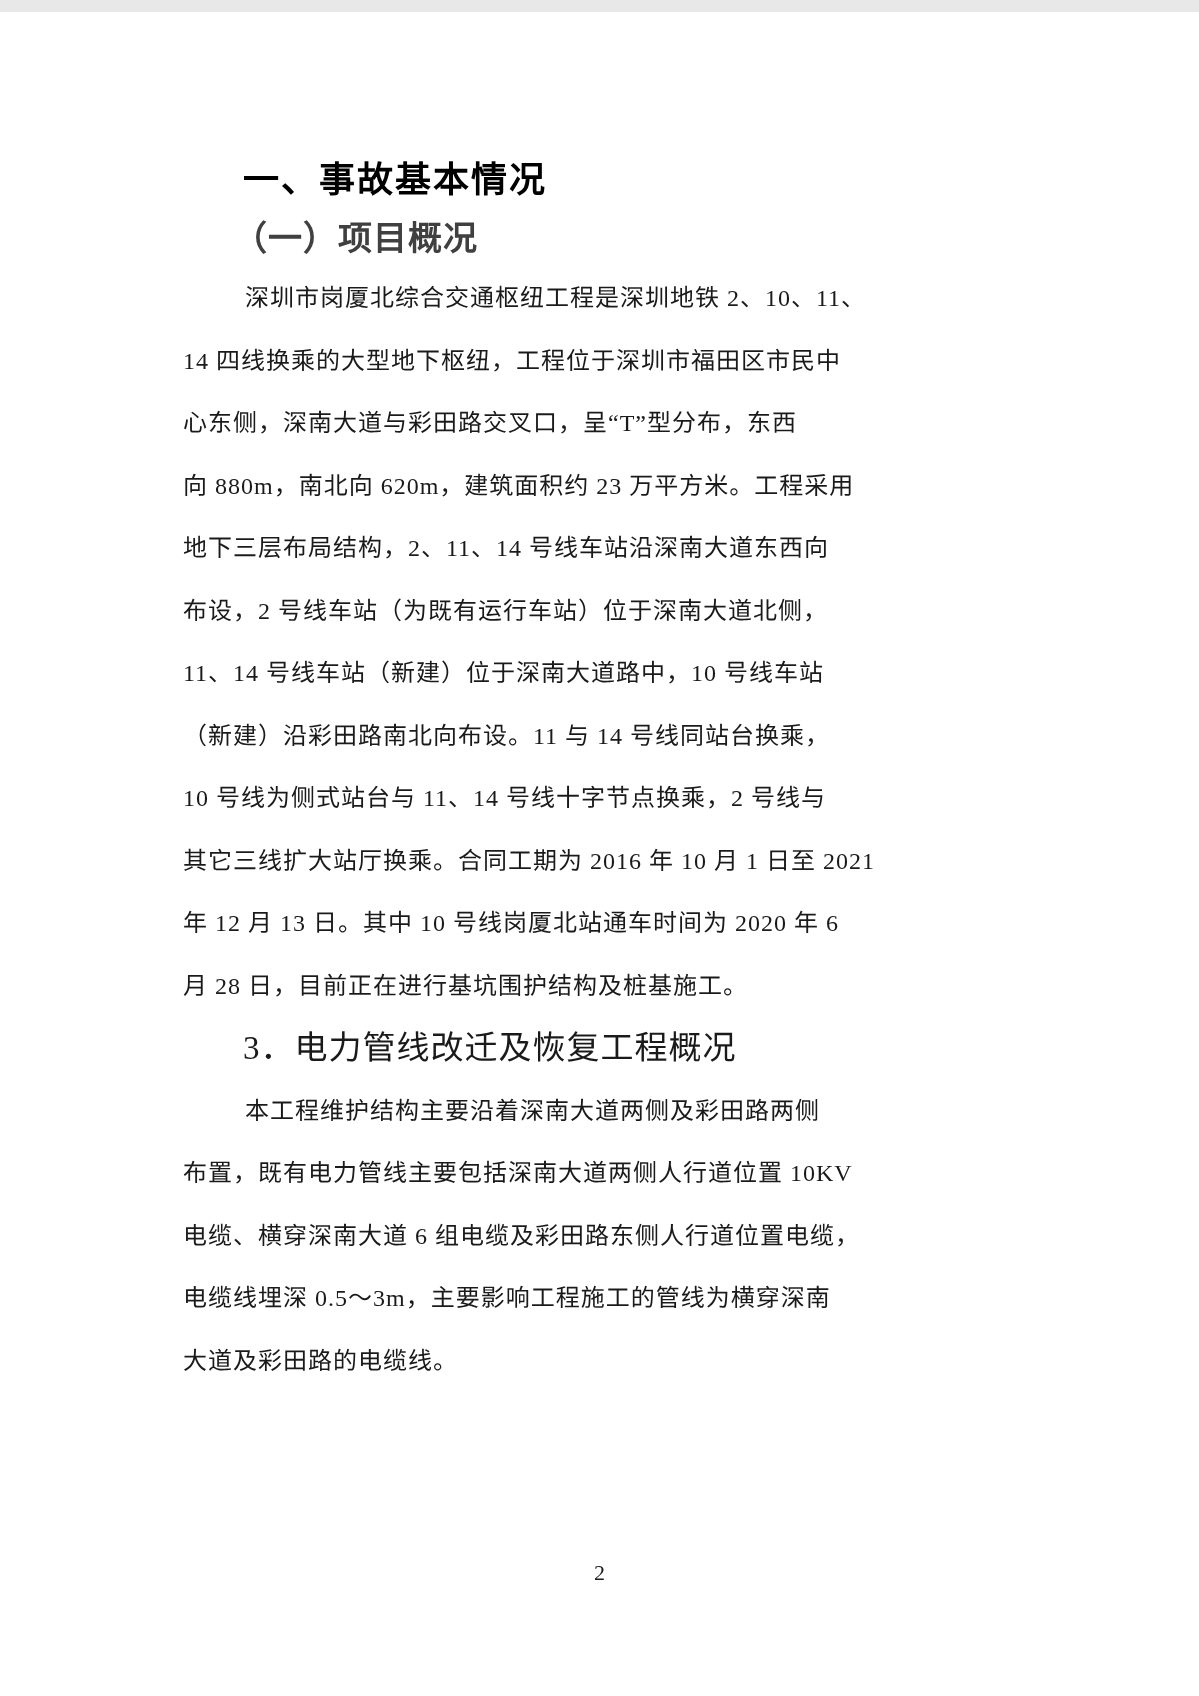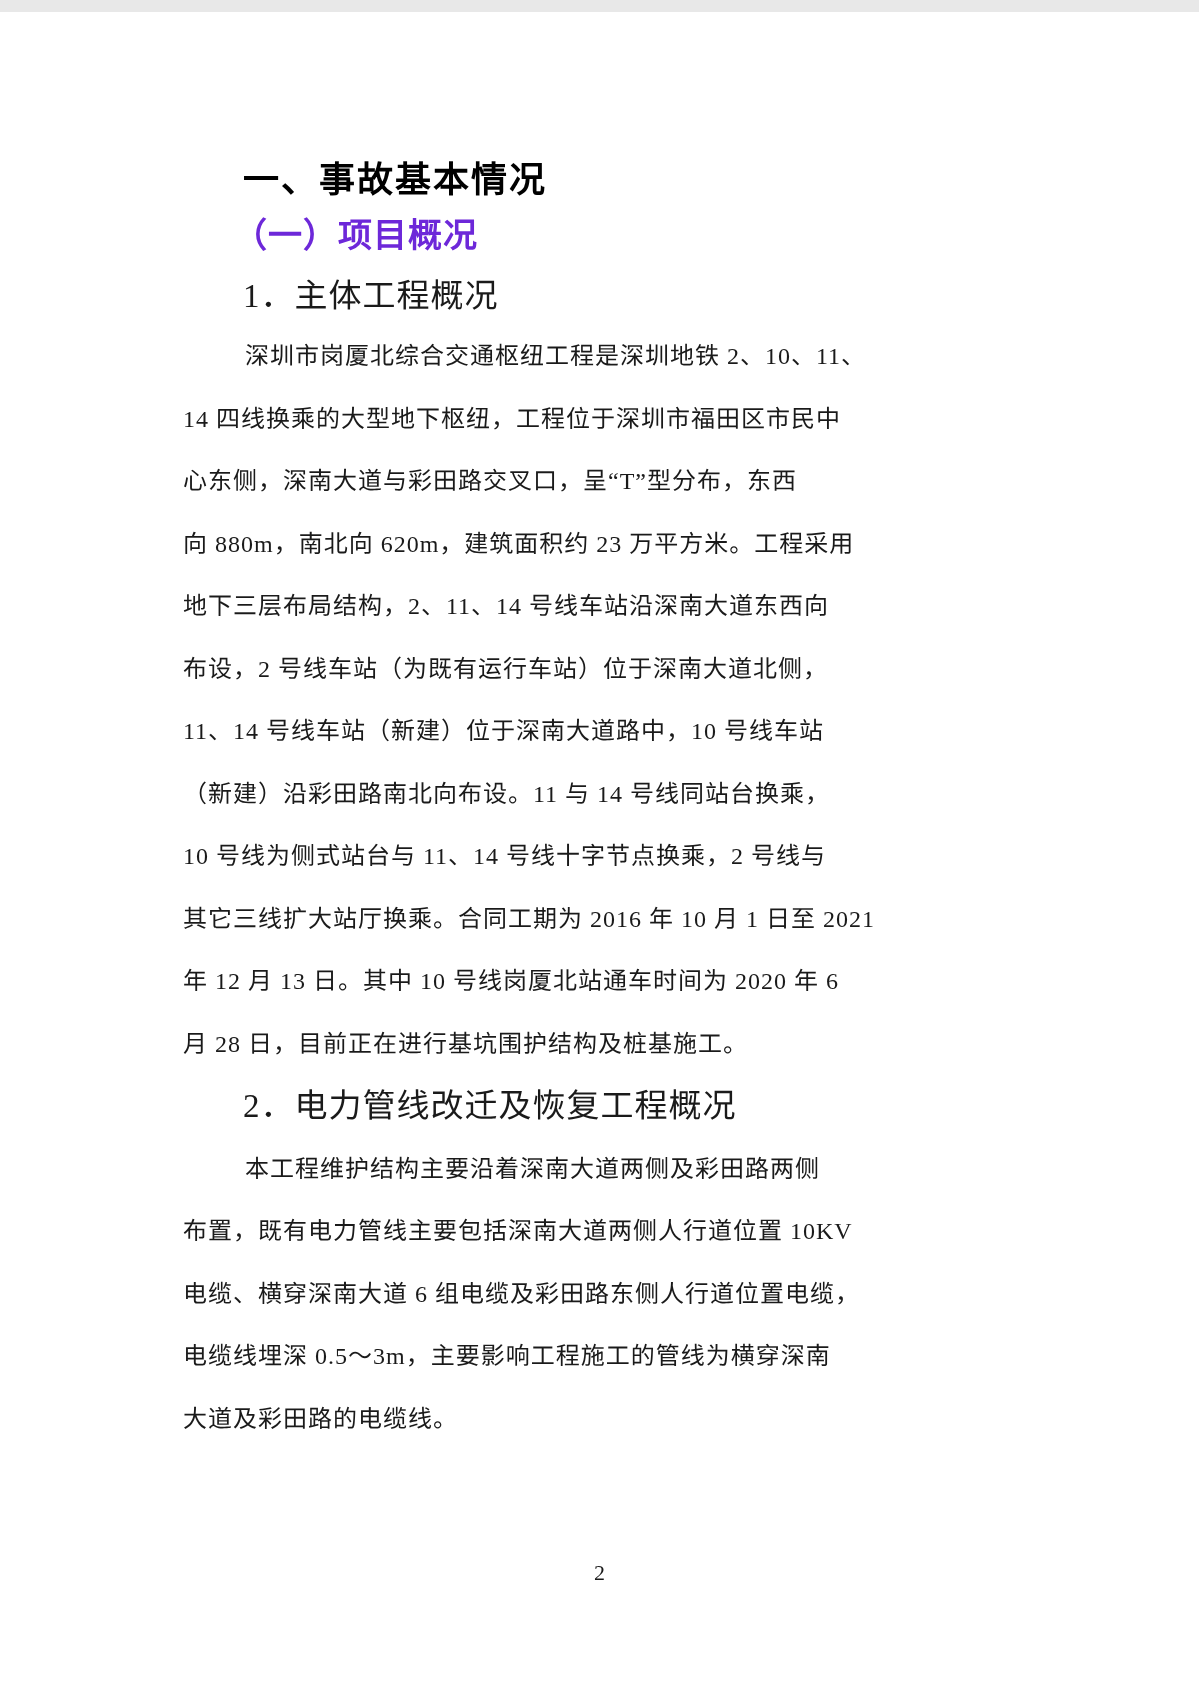--- a/index.html
+++ b/index.html
@@ -25,27 +25,27 @@
     font-family: "Liberation Sans", sans-serif;
     font-weight: 700;
     font-size: 36px;
     line-height: 58px;
     text-indent: 60px;
     letter-spacing: 2px;
     color: #000000;
   }
   .h-subsection {
     margin: 0;
-    font-family: Liberation Mono, monospace;
+    font-family: Liberation Sans, sans-serif;
     font-weight: 700;
     font-size: 34px;
     line-height: 58px;
     text-indent: 50px;
     letter-spacing: 1px;
-    color: #6d28d9;
+    color: #404040;
   }
   .h-item {
     margin: 0;
     font-family: "Liberation Serif", serif;
     font-weight: 400;
     font-size: 33px;
     text-indent: 60px;
     letter-spacing: 1px;
   }
   .lh58 { line-height: 58px; }
@@ -74,36 +74,35 @@
 </head>
 <body>
 
 <div class="page">
   <div class="content">
 
     <h1 class="h-section">一、事故基本情况</h1>
 
     <h2 class="h-subsection">（一）项目概况</h2>
 
-    <h3 class="h-item lh58">1．主体工程概况</h3>
 
     <p class="para">深圳市岗厦北综合交通枢纽工程是深圳地铁 2、10、11、
 14 四线换乘的大型地下枢纽，工程位于深圳市福田区市民中
 心东侧，深南大道与彩田路交叉口，呈“T”型分布，东西
 向 880m，南北向 620m，建筑面积约 23 万平方米。工程采用
 地下三层布局结构，2、11、14 号线车站沿深南大道东西向
 布设，2 号线车站（为既有运行车站）位于深南大道北侧，
 11、14 号线车站（新建）位于深南大道路中，10 号线车站
 （新建）沿彩田路南北向布设。11 与 14 号线同站台换乘，
 10 号线为侧式站台与 11、14 号线十字节点换乘，2 号线与
 其它三线扩大站厅换乘。合同工期为 2016 年 10 月 1 日至 2021
 年 12 月 13 日。其中 10 号线岗厦北站通车时间为 2020 年 6
 月 28 日，目前正在进行基坑围护结构及桩基施工。</p>
 
-    <h3 class="h-item lh62">2．电力管线改迁及恢复工程概况</h3>
+    <h3 class="h-item lh62">3．电力管线改迁及恢复工程概况</h3>
 
     <p class="para">本工程维护结构主要沿着深南大道两侧及彩田路两侧
 布置，既有电力管线主要包括深南大道两侧人行道位置 10KV
 电缆、横穿深南大道 6 组电缆及彩田路东侧人行道位置电缆，
 电缆线埋深 0.5～3m，主要影响工程施工的管线为横穿深南
 大道及彩田路的电缆线。</p>
 
   </div>
 
   <div class="page-footer">2</div>

